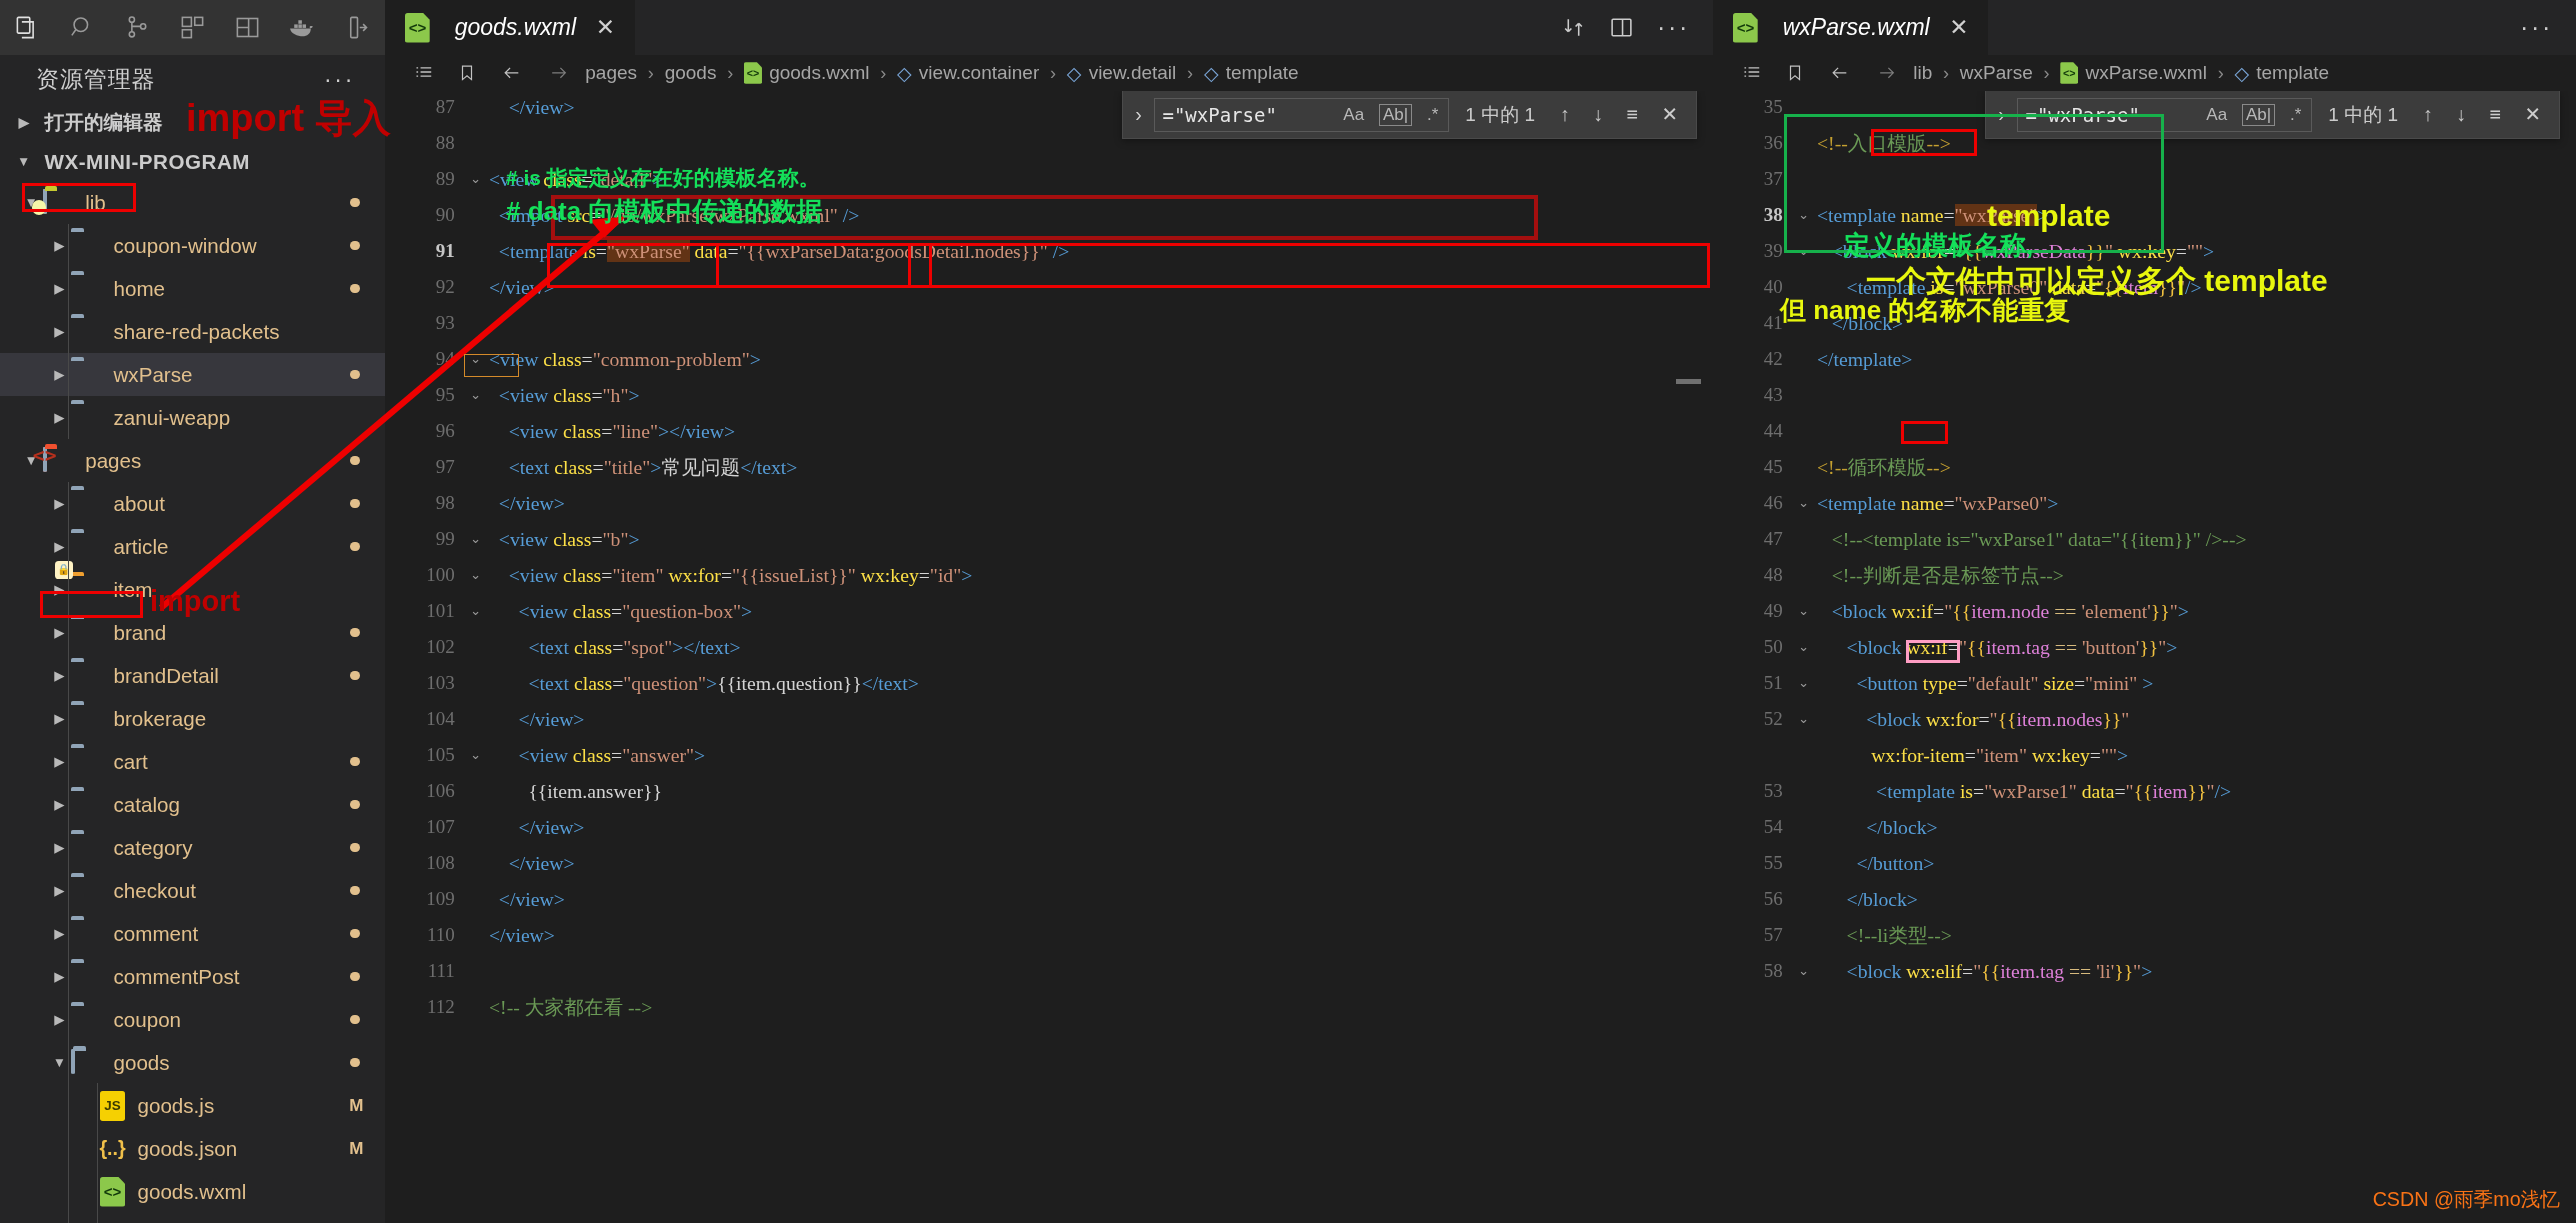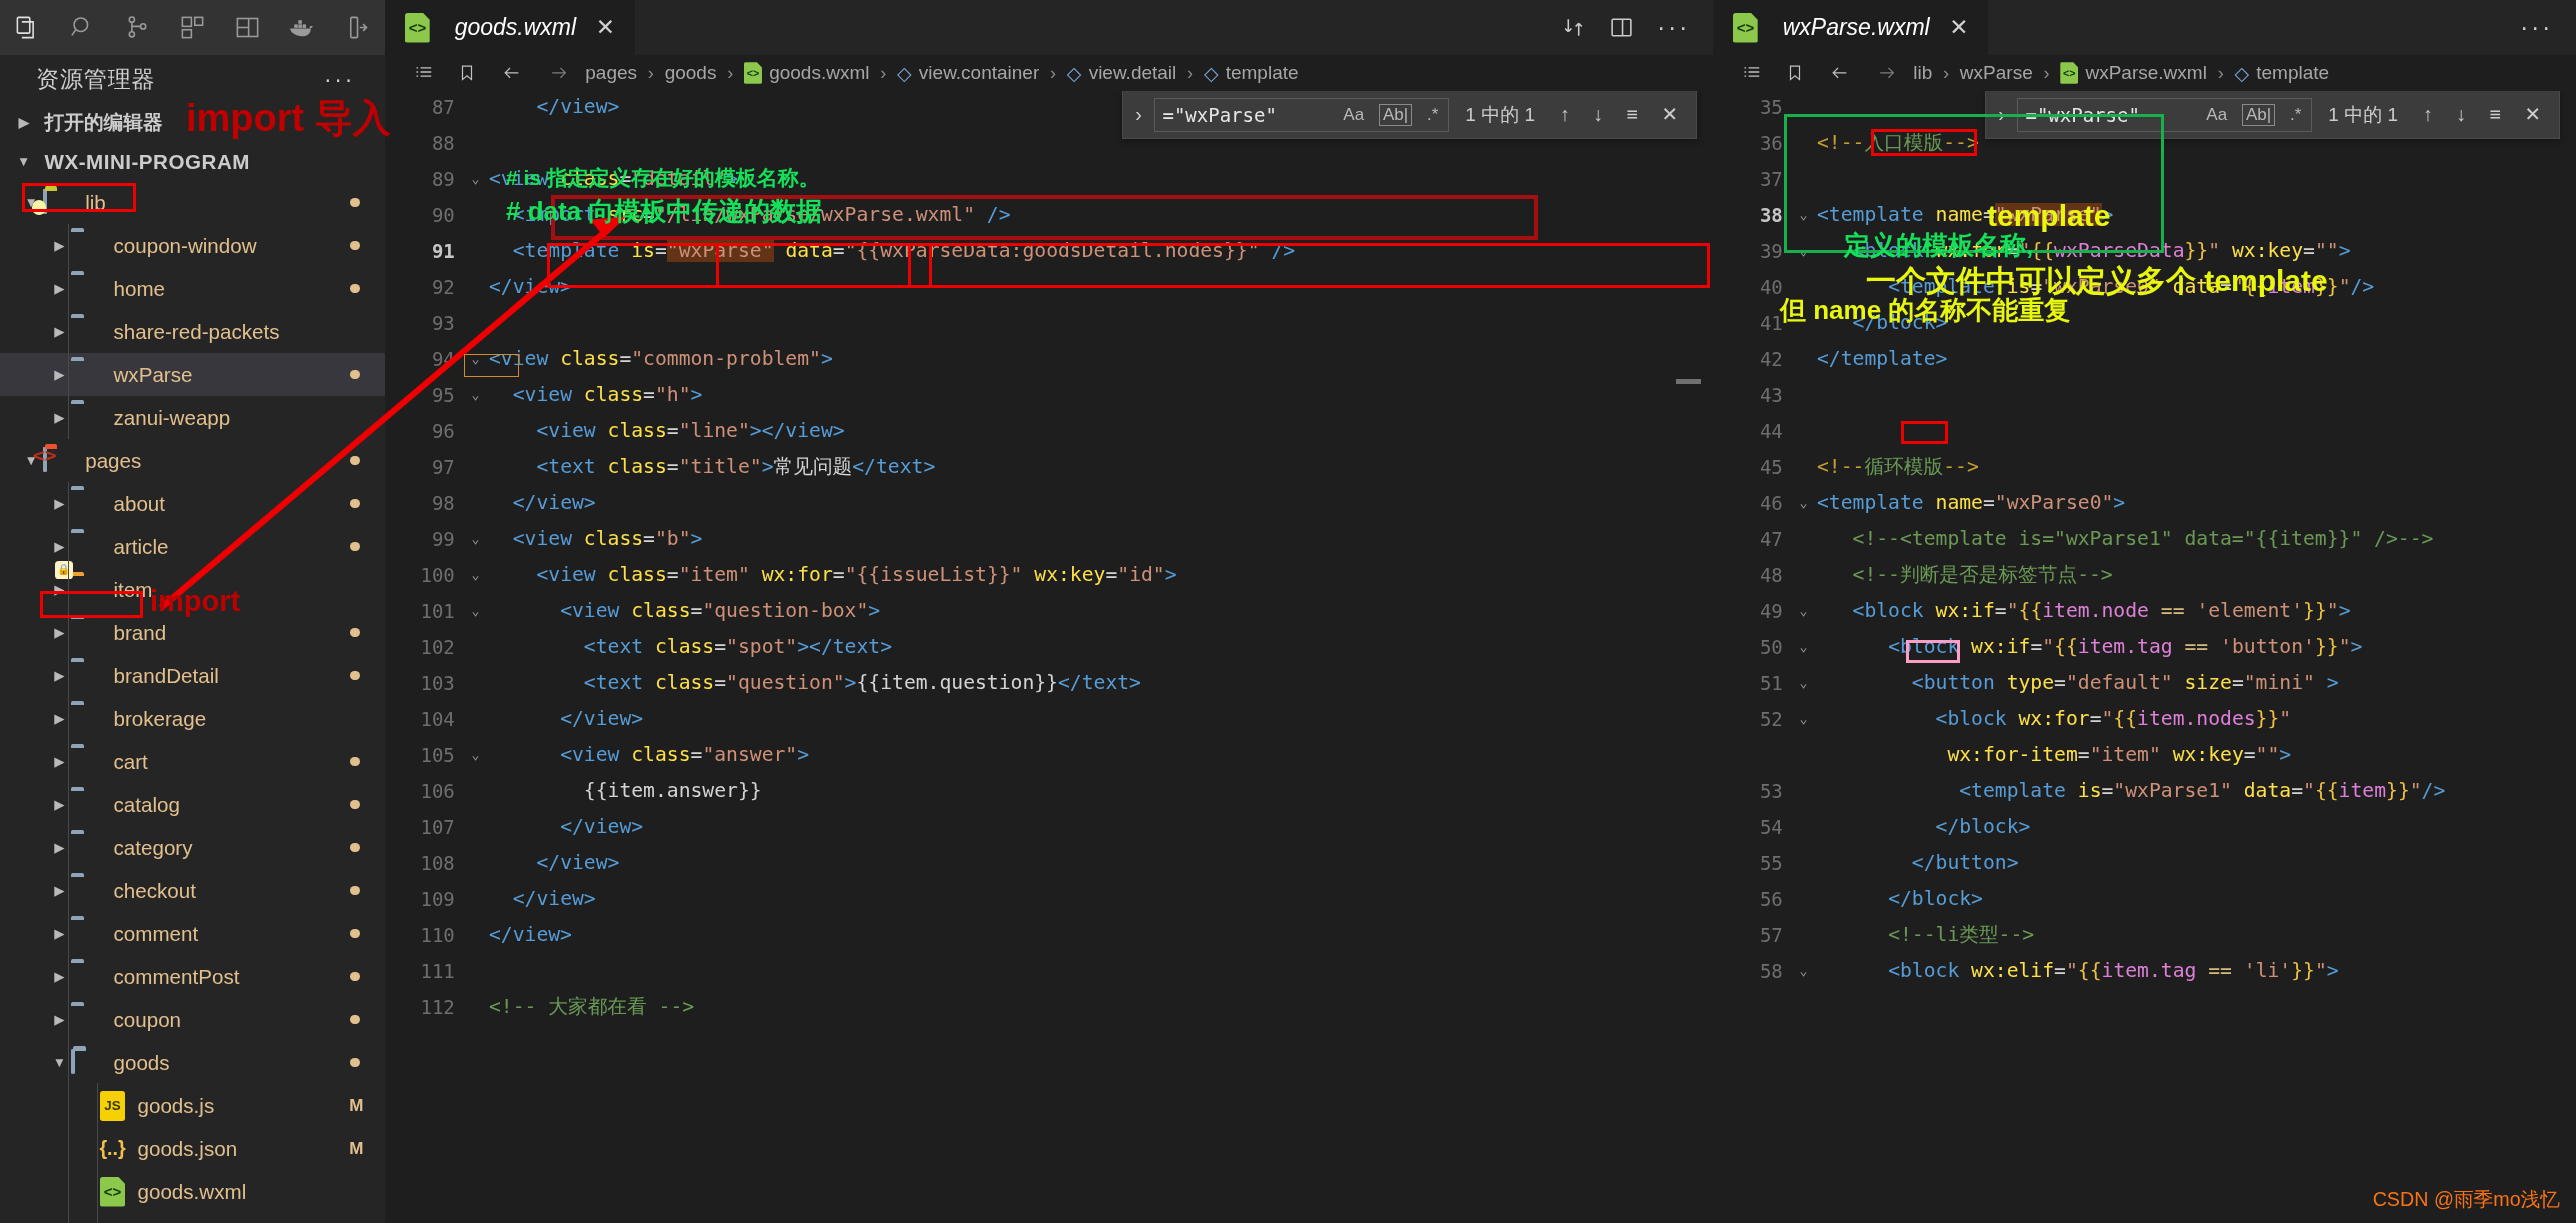--- a/index.html
+++ b/index.html
@@ -108,21 +108,21 @@
     border-radius:1.8px; clip-path: polygon(0 0,72% 0,100% 24%,100% 100%,0 100%); }
 
   
   .code-area { position: relative; height: 1132px; overflow: hidden; background:#1e1e1e; }
   .code {
     position: absolute; left: 0; top: 0; width: 100%;
     font-family: "DejaVu Sans Mono", "Liberation Mono", monospace;
     font-size: 19.7px; line-height: 36px; white-space: pre;
   }
   .ln {
-    position: relative; height: 36px; display: flex; align-items: center;
+    position: relative; height: 36px; display: flex; align-items: center; font-family: Liberation Serif, serif;
   }
   .lnum {
     width: 77px; flex: 0 0 77px; text-align: right; color: #6e6e6e; font-size: 19px;
     padding-right: 7.2px;
   }
   .lnum.cur { color: #c6c6c6; font-weight: bold; }
   .fold { width: 27px; flex: 0 0 27px; color: #9a9a9a; font-size: 13.4px; text-align: center; }
   .ctext { flex: 1; }
   .tag  { color: #569cd6; }
   .attr { color: #fde047; }

